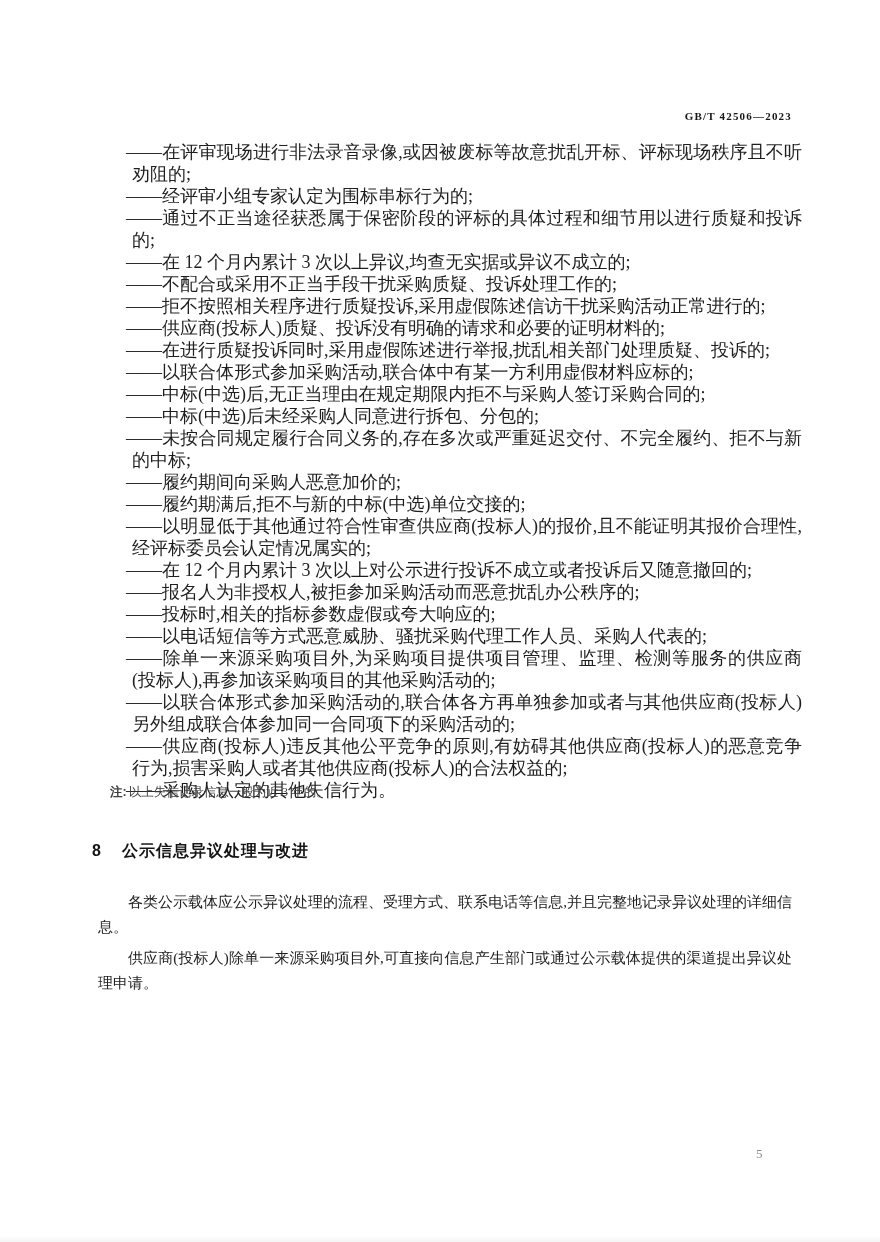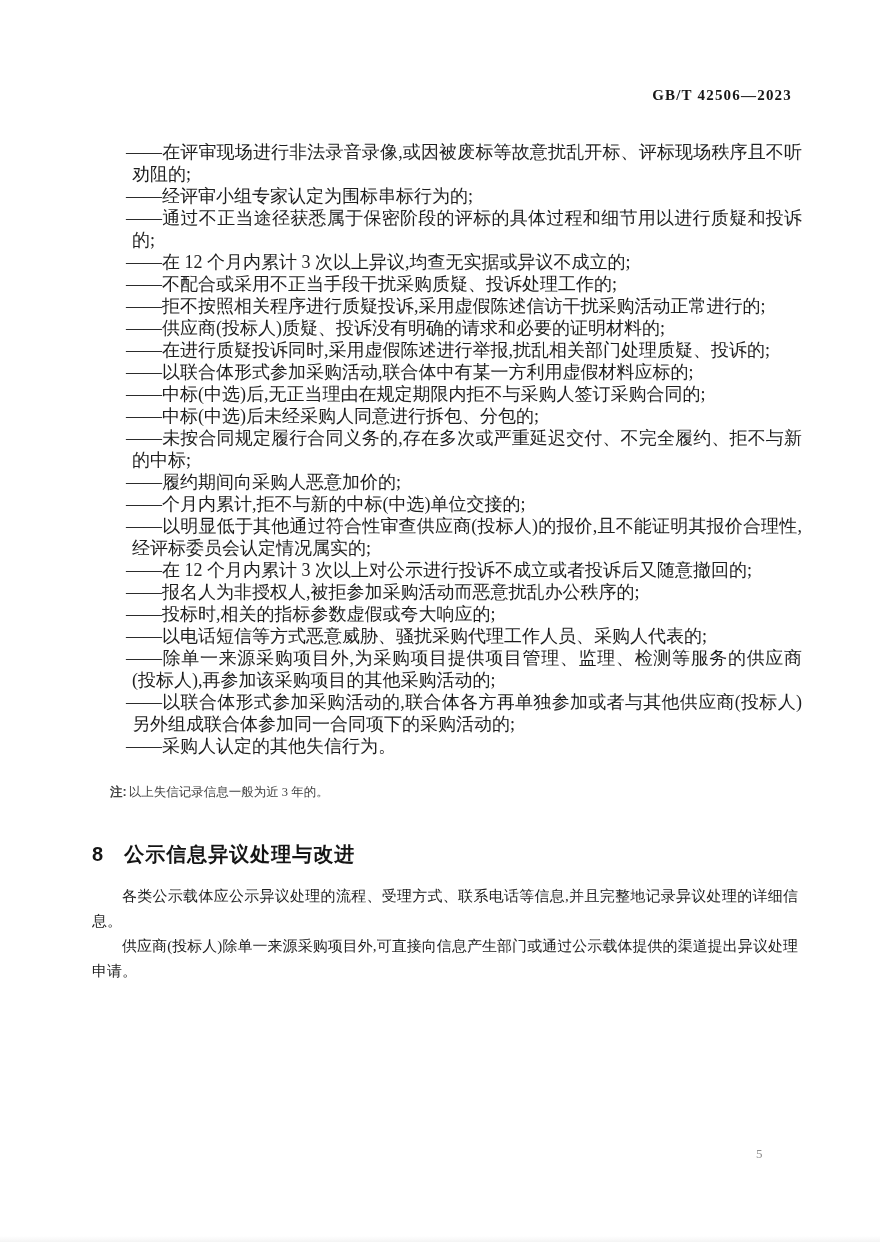--- a/index.html
+++ b/index.html
@@ -16,23 +16,23 @@
     color: #1e1e1e;
   }
   .page {
     position: absolute;
     inset: 0;
     background: #ffffff;
   }
   
   .std-code {
     position: absolute;
-    top: 87px;
+    top: 110px;
     right: 88px;
-    font-size: 15px;
+    font-size: 11px;
     font-weight: 700;
     letter-spacing: 1.2px;
     color: #171717;
   }
   
   .dash-list {
     position: absolute;
     top: 141px;
     left: 126px;
     width: 676px;
@@ -60,39 +60,39 @@
     font-weight: 700;
     margin-right: 2px;
   }
   
   .heading {
     position: absolute;
     top: 841px;
     left: 92px;
     font-family: "Liberation Sans", "DejaVu Sans", sans-serif;
     font-weight: 700;
-    font-size: 20px;
+    font-size: 16px;
     letter-spacing: 1px;
     color: #151515;
   }
   .h-num { margin-right: 20px; }
   
   .paras {
     position: absolute;
     top: 884px;
     left: 92px;
     width: 706px;
     font-size: 15px;
     line-height: 25px;
   }
   .para {
     text-align: justify;
     text-justify: inter-ideograph;
     text-indent: 2em;
-    margin: 0;
+    margin: 6px;
   }
   
   .page-num {
     position: absolute;
     top: 1146px;
     left: 756px;
     font-size: 13px;
     color: #8d8d8d;
     letter-spacing: 0.5px;
   }
@@ -120,28 +120,29 @@
       <div class="list-item">——在 12 个月内累计 3 次以上异议,均查无实据或异议不成立的;</div>
       <div class="list-item">——不配合或采用不正当手段干扰采购质疑、投诉处理工作的;</div>
       <div class="list-item">——拒不按照相关程序进行质疑投诉,采用虚假陈述信访干扰采购活动正常进行的;</div>
       <div class="list-item">——供应商(投标人)质疑、投诉没有明确的请求和必要的证明材料的;</div>
       <div class="list-item">——在进行质疑投诉同时,采用虚假陈述进行举报,扰乱相关部门处理质疑、投诉的;</div>
       <div class="list-item">——以联合体形式参加采购活动,联合体中有某一方利用虚假材料应标的;</div>
       <div class="list-item">——中标(中选)后,无正当理由在规定期限内拒不与采购人签订采购合同的;</div>
       <div class="list-item">——中标(中选)后未经采购人同意进行拆包、分包的;</div>
       <div class="list-item">——未按合同规定履行合同义务的,存在多次或严重延迟交付、不完全履约、拒不与新的中标;</div>
       <div class="list-item">——履约期间向采购人恶意加价的;</div>
-      <div class="list-item">——个月内累计,拒不与新的中标(中选)单位交接的;</div>
+      <div class="list-item">——履约期满后,拒不与新的中标(中选)单位交接的;</div>
       <div class="list-item">——以明显低于其他通过符合性审查供应商(投标人)的报价,且不能证明其报价合理性,经评标委员会认定情况属实的;</div>
       <div class="list-item">——在 12 个月内累计 3 次以上对公示进行投诉不成立或者投诉后又随意撤回的;</div>
       <div class="list-item">——报名人为非授权人,被拒参加采购活动而恶意扰乱办公秩序的;</div>
       <div class="list-item">——投标时,相关的指标参数虚假或夸大响应的;</div>
       <div class="list-item">——以电话短信等方式恶意威胁、骚扰采购代理工作人员、采购人代表的;</div>
       <div class="list-item">——除单一来源采购项目外,为采购项目提供项目管理、监理、检测等服务的供应商(投标人),再参加该采购项目的其他采购活动的;</div>
       <div class="list-item">——以联合体形式参加采购活动的,联合体各方再单独参加或者与其他供应商(投标人)另外组成联合体参加同一合同项下的采购活动的;</div>
+      <div class="list-item">——供应商(投标人)违反其他公平竞争的原则,有妨碍其他供应商(投标人)的恶意竞争行为,损害采购人或者其他供应商(投标人)的合法权益的;</div>
       <div class="list-item">——采购人认定的其他失信行为。</div>
     </div>
 
   <div class="note">
     <span class="note-label">注:</span><span class="note-text">以上失信记录信息一般为近 3 年的。</span>
   </div>
 
   <div class="heading">
     <span class="h-num">8</span><span class="h-title">公示信息异议处理与改进</span>
   </div>

